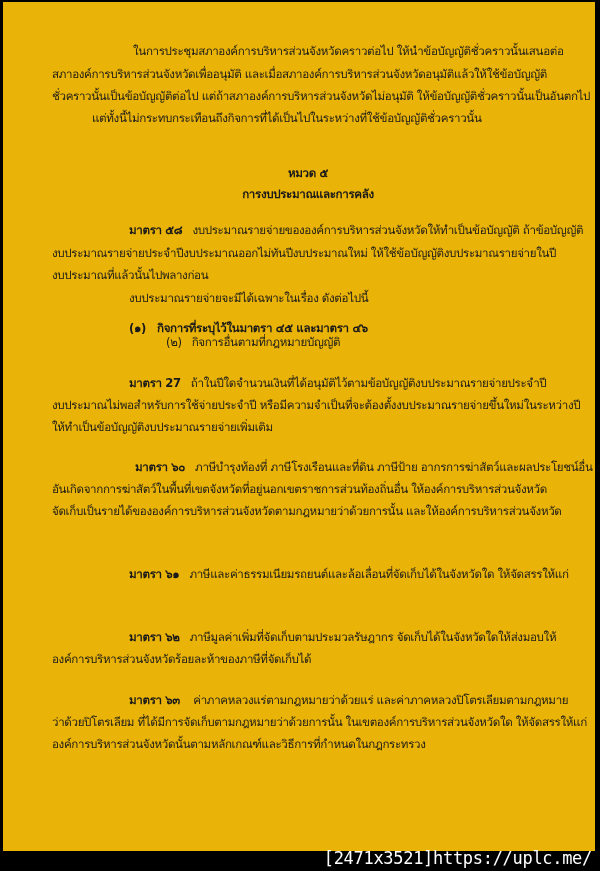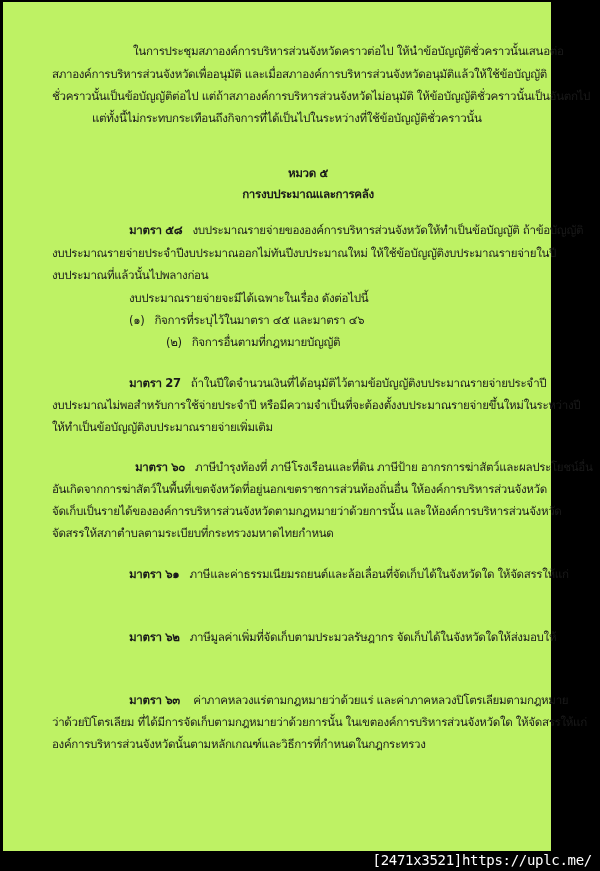--- a/index.html
+++ b/index.html
@@ -12,44 +12,44 @@
     }
     body {
       position: relative;
       font-family: "DejaVu Sans", sans-serif;
       color: #1a1a1a;
     }
     .page {
       position: absolute;
       left: 3px;
       top: 2px;
-      width: 548px;
+      width: 592px;
       height: 849px;
-      background: #bef264;
+      background: #eab308;
     }
     .line {
       position: absolute;
       left: 0;
       white-space: nowrap;
       font-size: 11.6px;
       line-height: 16px;
       letter-spacing: -0.35px;
     }
     .bold { font-weight: bold; padding-left: 9px; }
     .center {
       left: 0;
       width: 592px;
       text-align: center;
     }
     .footer {
       position: absolute;
       right: 8px;
       bottom: 3px;
       font-family: "DejaVu Sans Mono", monospace;
-      font-size: 14px;
+      font-size: 17px;
       color: #ffffff;
       letter-spacing: -0.3px;
     }
     .sec-label { font-weight: bold; }
   </style>
 </head>
 <body>
 
 <div class="page">
 
@@ -60,47 +60,47 @@
 
   <div class="line bold center" style="top:163px;">หมวด ๕</div>
   <div class="line bold center" style="top:184px;">การงบประมาณและการคลัง</div>
 
   <div class="line" style="left:126px; top:220px;">
     <span class="sec-label">มาตรา ๕๘</span>&nbsp;&nbsp;&nbsp;<span>งบประมาณรายจ่ายขององค์การบริหารส่วนจังหวัดให้ทำเป็นข้อบัญญัติ ถ้าข้อบัญญัติ</span>
   </div>
   <div class="line" style="left:49px; top:243px;">งบประมาณรายจ่ายประจำปีงบประมาณออกไม่ทันปีงบประมาณใหม่  ให้ใช้ข้อบัญญัติงบประมาณรายจ่ายในปี</div>
   <div class="line" style="left:49px; top:265px;">งบประมาณที่แล้วนั้นไปพลางก่อน</div>
   <div class="line" style="left:126px; top:288px;">งบประมาณรายจ่ายจะมีได้เฉพาะในเรื่อง  ดังต่อไปนี้</div>
-  <div class="line" style="left:126px; top:310px;">
+  <div class="line" style="left:126px; top:318px;font-weight:bold;">
     <span>(๑)</span>&nbsp;&nbsp;&nbsp;<span>กิจการที่ระบุไว้ในมาตรา ๔๕ และมาตรา ๔๖</span>
   </div>
   <div class="line" style="left:134px; top:332px;margin-left:29px;">
     <span>(๒)</span>&nbsp;&nbsp;&nbsp;<span>กิจการอื่นตามที่กฎหมายบัญญัติ</span>
   </div>
 
   <div class="line" style="left:126px; top:373px;">
     <span class="sec-label">มาตรา 27</span>&nbsp;&nbsp;&nbsp;<span>ถ้าในปีใดจำนวนเงินที่ได้อนุมัติไว้ตามข้อบัญญัติงบประมาณรายจ่ายประจำปี</span>
   </div>
   <div class="line" style="left:49px; top:395px;">งบประมาณไม่พอสำหรับการใช้จ่ายประจำปี หรือมีความจำเป็นที่จะต้องตั้งงบประมาณรายจ่ายขึ้นใหม่ในระหว่างปี</div>
   <div class="line" style="left:49px; top:417px;">ให้ทำเป็นข้อบัญญัติงบประมาณรายจ่ายเพิ่มเติม</div>
 
   <div class="line" style="left:132px; top:457px;">
     <span class="sec-label">มาตรา ๖๐</span>&nbsp;&nbsp;&nbsp;<span>ภาษีบำรุงท้องที่ ภาษีโรงเรือนและที่ดิน ภาษีป้าย อากรการฆ่าสัตว์และผลประโยชน์อื่น</span>
   </div>
   <div class="line" style="left:49px; top:479px;">อันเกิดจากการฆ่าสัตว์ในพื้นที่เขตจังหวัดที่อยู่นอกเขตราชการส่วนท้องถิ่นอื่น  ให้องค์การบริหารส่วนจังหวัด</div>
   <div class="line" style="left:49px; top:501px;">จัดเก็บเป็นรายได้ขององค์การบริหารส่วนจังหวัดตามกฎหมายว่าด้วยการนั้น  และให้องค์การบริหารส่วนจังหวัด</div>
-  <div class="line" style="left:49px; top:523px;">จัดสรรให้สภาตำบลตามระเบียบที่กระทรวงมหาดไทยกำหนด</div>
 
   <div class="line" style="left:126px; top:564px;text-align:right;">
     <span class="sec-label">มาตรา ๖๑</span>&nbsp;&nbsp;&nbsp;<span>ภาษีและค่าธรรมเนียมรถยนต์และล้อเลื่อนที่จัดเก็บได้ในจังหวัดใด ให้จัดสรรให้แก่</span>
   </div>
 
   <div class="line" style="left:126px; top:627px;">
     <span class="sec-label">มาตรา ๖๒</span>&nbsp;&nbsp;&nbsp;<span>ภาษีมูลค่าเพิ่มที่จัดเก็บตามประมวลรัษฎากร  จัดเก็บได้ในจังหวัดใดให้ส่งมอบให้</span>
   </div>
+  <div class="line" style="left:49px; top:649px;">องค์การบริหารส่วนจังหวัดร้อยละห้าของภาษีที่จัดเก็บได้</div>
 
   <div class="line" style="left:126px; top:690px;">
     <span class="sec-label">มาตรา ๖๓</span>&nbsp;&nbsp;&nbsp;&nbsp;<span>ค่าภาคหลวงแร่ตามกฎหมายว่าด้วยแร่  และค่าภาคหลวงปิโตรเลียมตามกฎหมาย</span>
   </div>
   <div class="line" style="left:49px; top:712px;">ว่าด้วยปิโตรเลียม ที่ได้มีการจัดเก็บตามกฎหมายว่าด้วยการนั้น ในเขตองค์การบริหารส่วนจังหวัดใด ให้จัดสรรให้แก่</div>
   <div class="line" style="left:49px; top:734px;">องค์การบริหารส่วนจังหวัดนั้นตามหลักเกณฑ์และวิธีการที่กำหนดในกฎกระทรวง</div>
 
 </div>
 
 <div class="footer">[2471x3521]https://uplc.me/</div>

